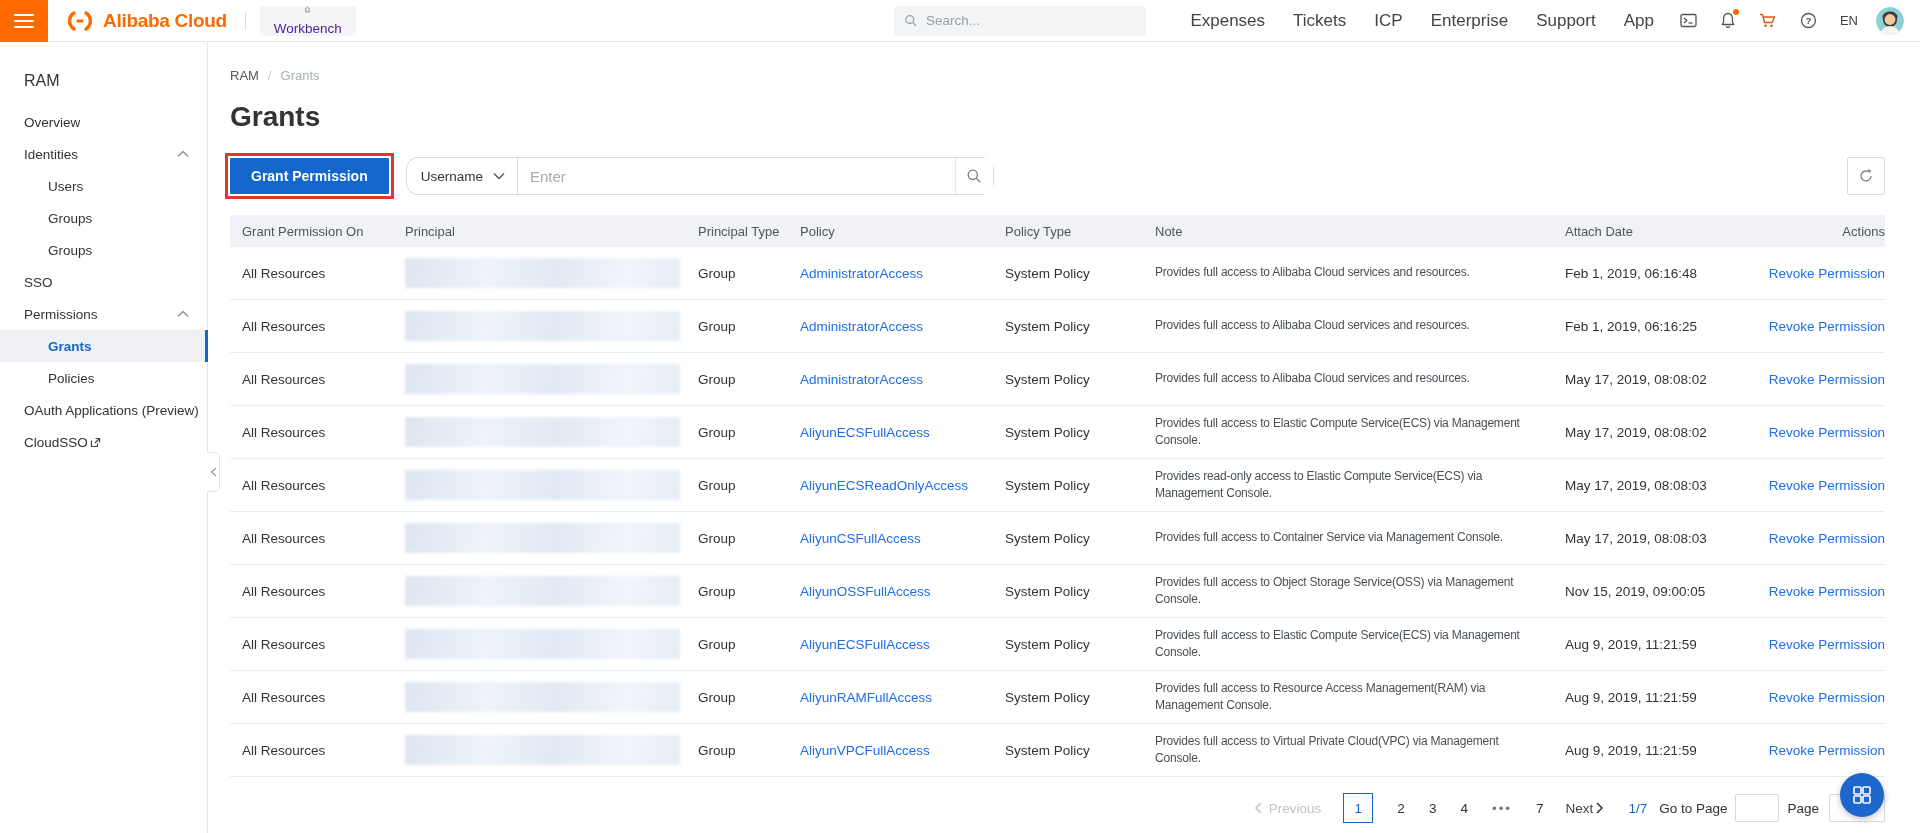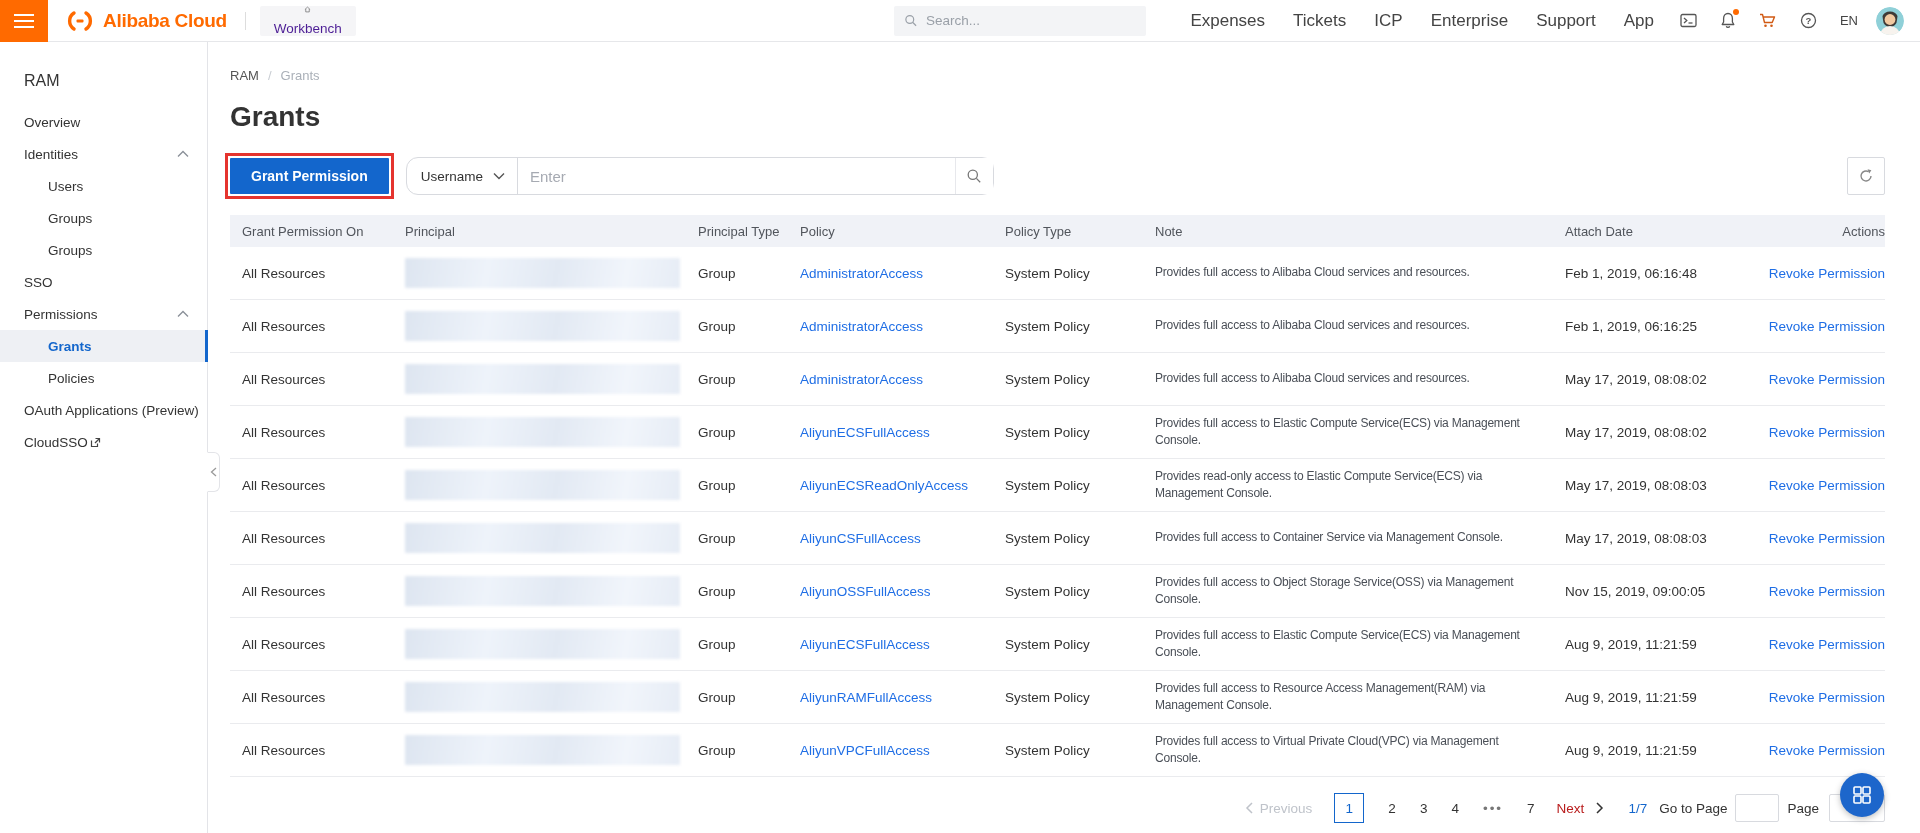--- a/index.html
+++ b/index.html
@@ -101,21 +101,21 @@
 
   
   .pagination { margin-top:16px; display:flex; align-items:center; justify-content:flex-end;
                 font-size:13.5px; }
   .pg-prev { display:flex; align-items:center; gap:7px; color:#bfc3ca; cursor:default; }
   .pg-pages { display:flex; align-items:center; margin-left:10px; }
   .pg-num { margin:0 12px; color:#333; cursor:pointer; }
   .pg-dots { color:#777; letter-spacing:2px; cursor:default; }
   .pg-current { width:30px; height:30px; display:flex; align-items:center; justify-content:center;
                 border:1px solid #1366CC; color:#1366CC; margin:0 12px; }
-  .pg-next { display:flex; align-items:center; gap:12px; color:#b91c1c; cursor:pointer; margin-left:10px; }
+  .pg-next { display:flex; align-items:center; gap:3px; color:#404040; cursor:pointer; margin-left:10px; }
   .pg-ratio { color:#1366CC; margin:0 12px 0 24px; }
   .pg-goto { color:#333; }
   .pg-input { width:44px; height:28px; border:1px solid #d8dadf; border-radius:2px; margin:0 8px;
               outline:none; padding:0 6px; font-size:13px; font-family:inherit; }
   .pg-page-lbl { color:#333; }
   .pg-ok { width:56px; height:28px; border:1px solid #d8dadf; border-radius:2px; background:#fff;
            margin-left:10px; font-size:13px; color:#333; cursor:pointer; font-family:inherit; }
 
   .float-grid-btn { position:absolute; right:36px; bottom:16px; width:44px; height:44px;
                     border-radius:50%; background:#1d66cb; display:flex; align-items:center;

